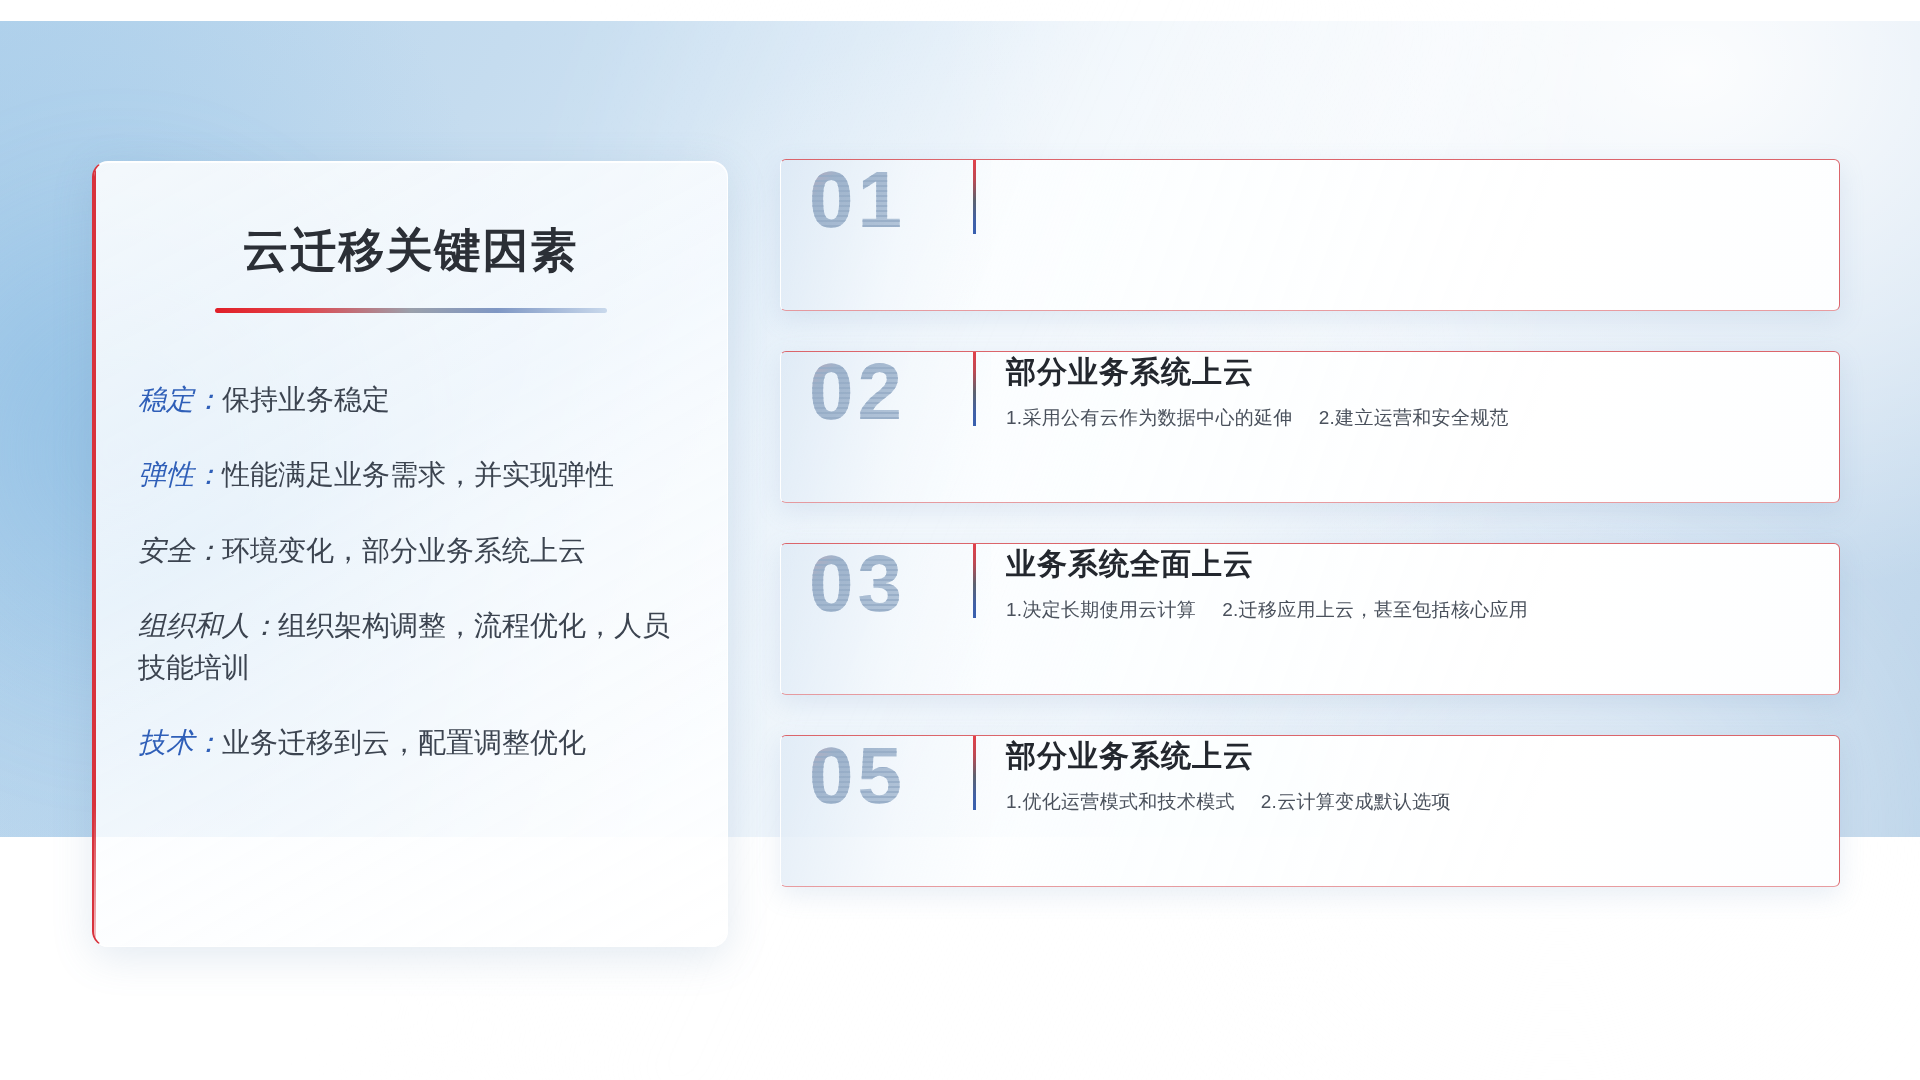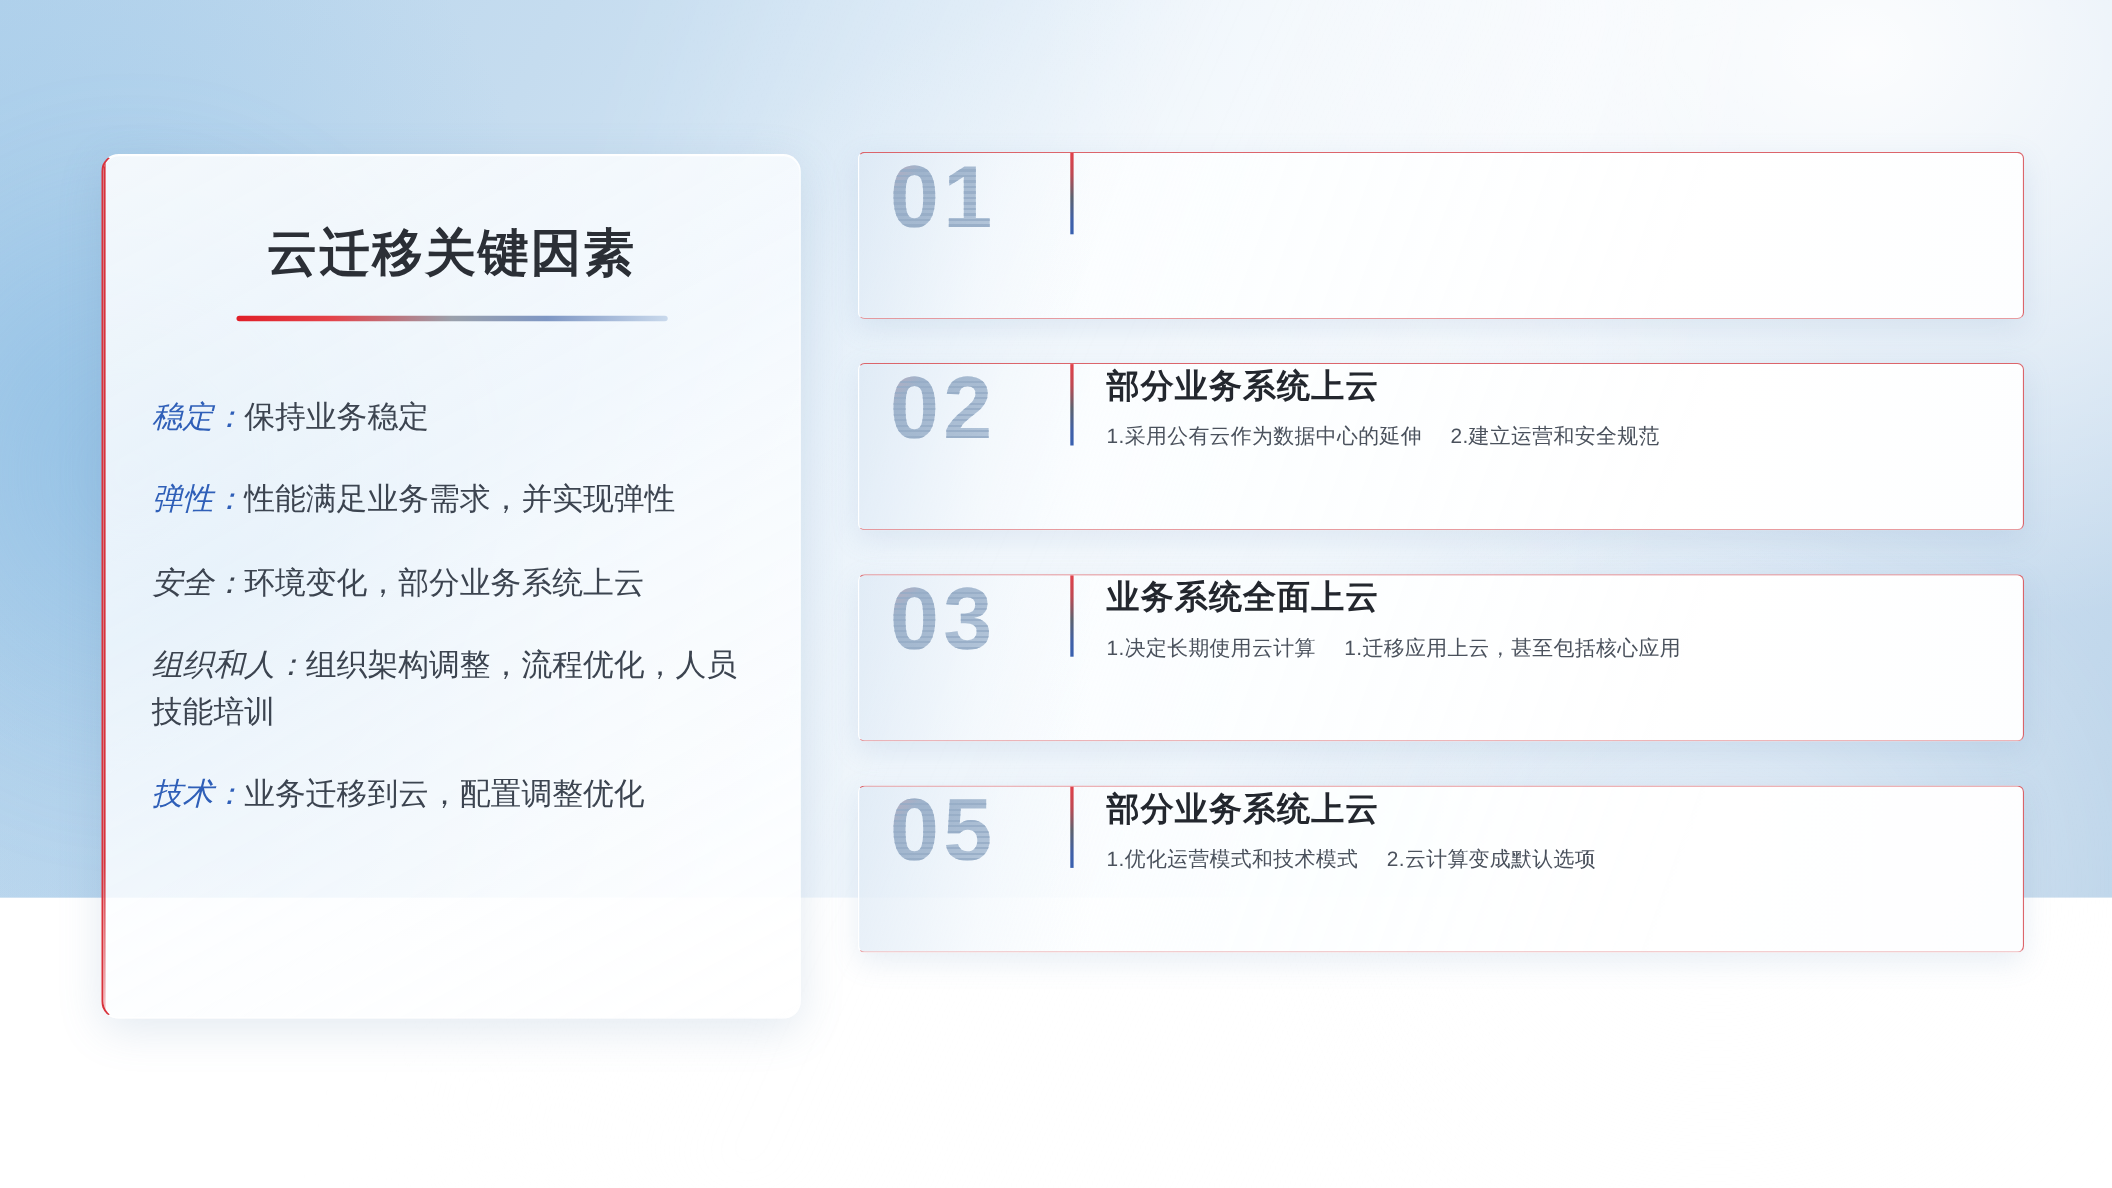--- a/index.html
+++ b/index.html
@@ -14,20 +14,21 @@
   #stage {
     position: relative;
     width: 1920px;
     height: 816px;
     background:
       radial-gradient(ellipse 1100px 780px at 88% 6%, rgba(255,255,255,0.92) 0%, rgba(255,255,255,0.45) 38%, rgba(255,255,255,0) 68%),
       radial-gradient(ellipse 900px 700px at 58% 52%, rgba(240,246,252,0.75) 0%, rgba(240,246,252,0) 65%),
       radial-gradient(ellipse 760px 900px at 2% 42%, rgba(150,196,232,0.55) 0%, rgba(150,196,232,0) 62%),
       radial-gradient(ellipse 700px 520px at 12% 96%, rgba(171,206,235,0.6) 0%, rgba(171,206,235,0) 60%),
       linear-gradient(118deg, #b6d4ec 0%, #c5dcef 22%, #d8e8f6 44%, #e6f0f9 62%, #cfe0f1 80%, #bdd5ea 100%);
+    margin-top: 21px;
   }
 
   
   .bg-streak {
     position: absolute;
     pointer-events: none;
   }
   .streak-a {
     left: 520px; top: -180px;
     width: 900px; height: 1400px;
@@ -239,21 +240,21 @@
         </div>
       </div>
     </article>
 
     <article class="step-card">
       <div class="step-number">03</div>
       <div class="step-divider"></div>
       <div class="step-body">
         <div class="step-title">业务系统全面上云</div>
         <div class="step-desc">
-          <span class="pt">1.决定长期使用云计算</span><span class="pt">1.迁移应用上云，甚至包括核心应用</span>
+          <span class="pt">1.决定长期使用云计算</span><span class="pt">2.迁移应用上云，甚至包括核心应用</span>
         </div>
       </div>
     </article>
 
     <article class="step-card">
       <div class="step-number">05</div>
       <div class="step-divider"></div>
       <div class="step-body">
         <div class="step-title">部分业务系统上云</div>
         <div class="step-desc">

